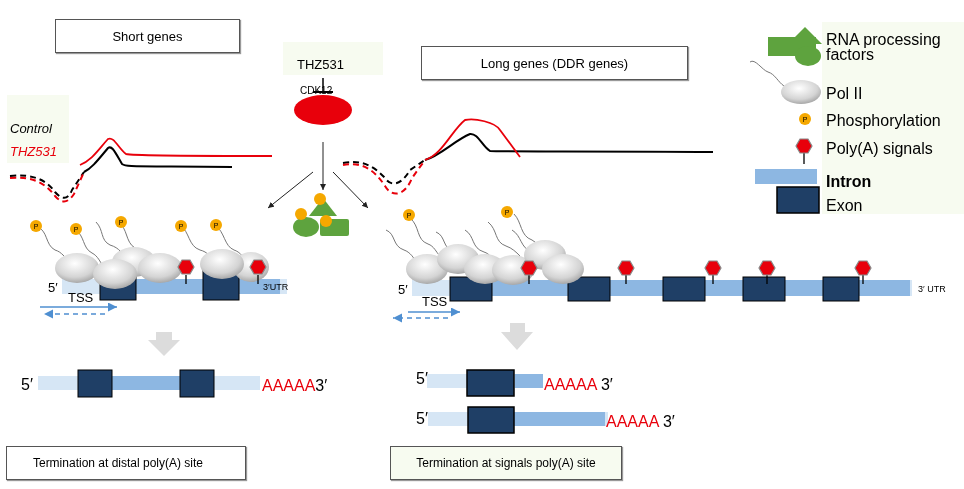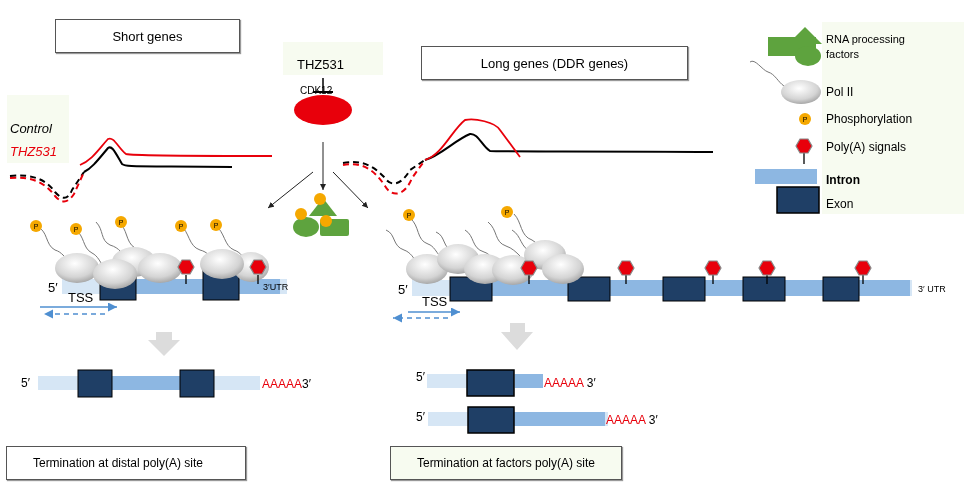--- a/index.html
+++ b/index.html
@@ -1,20 +1,20 @@
 <!DOCTYPE html>
 <html><head>
 <meta charset="utf-8">
 <style>
   html, body { margin:0; padding:0; background:#ffffff; }
   body { width:964px; height:489px; position:relative; overflow:hidden;
          font-family:"Liberation Sans", sans-serif; color:#000; }
   .box { position:absolute; border:1px solid #555; background:#fff; box-shadow:1px 1px 1px #999;
          display:flex; align-items:center; justify-content:center; font-size:13px; }
-  .lbl { position:absolute; font-size:12px; white-space:nowrap; }
+  .lbl { position:absolute; font-size:16px; white-space:nowrap; }
   .pale { position:absolute; background:#f7fbf0; }
   svg { position:absolute; left:0; top:0; }
   .red { color:#e8000b; }
 </style>
 </head>
 <body>
 
 <div class="box" style="left:55px;top:19px;width:183px;height:32px;">
   <span>Short genes</span>
 </div>
@@ -234,23 +234,23 @@
 </div>
 <div class="lbl" style="left:416px;top:410px;">5′</div>
 <div class="lbl" style="left:606px;top:413px;">
   <span class="red">AAAAA</span> <span>3′</span>
 </div>
 
 <div class="box" style="left:6px;top:446px;width:222px;height:32px;padding-right:16px;">
   <span style="font-size:12px;">Termination at distal poly(A) site</span>
 </div>
 <div class="box" style="left:390px;top:446px;width:230px;height:32px;background:#f7fbf0;">
-  <span style="font-size:12px;">Termination at factors poly(A) site</span>
-</div>
-
-<div class="lbl" style="left:826px;top:32px;line-height:15px;font-size:11px;">
+  <span style="font-size:12px;">Termination at signals poly(A) site</span>
+</div>
+
+<div class="lbl" style="left:826px;top:32px;line-height:15px;font-size:16px;">
   <span>RNA processing</span><br><span>factors</span>
 </div>
 <div class="lbl" style="left:826px;top:85px;">Pol II</div>
 <div class="lbl" style="left:826px;top:112px;">Phosphorylation</div>
 <div class="lbl" style="left:826px;top:140px;">Poly(A) signals</div>
 <div class="lbl" style="left:826px;top:173px;font-weight:bold;">Intron</div>
 <div class="lbl" style="left:826px;top:197px;">Exon</div>
 
 </body></html>

